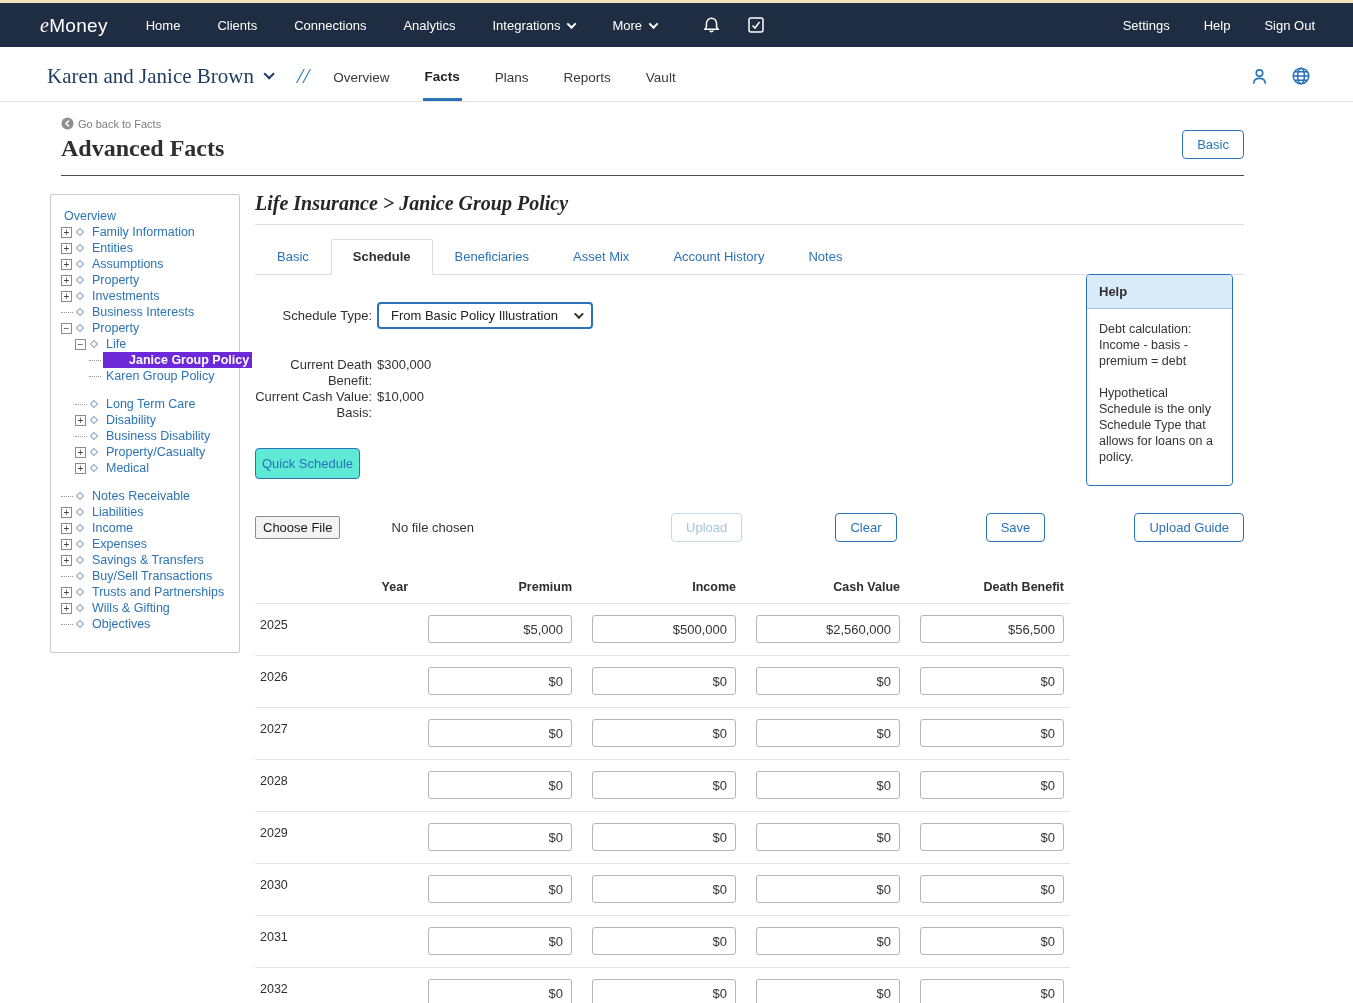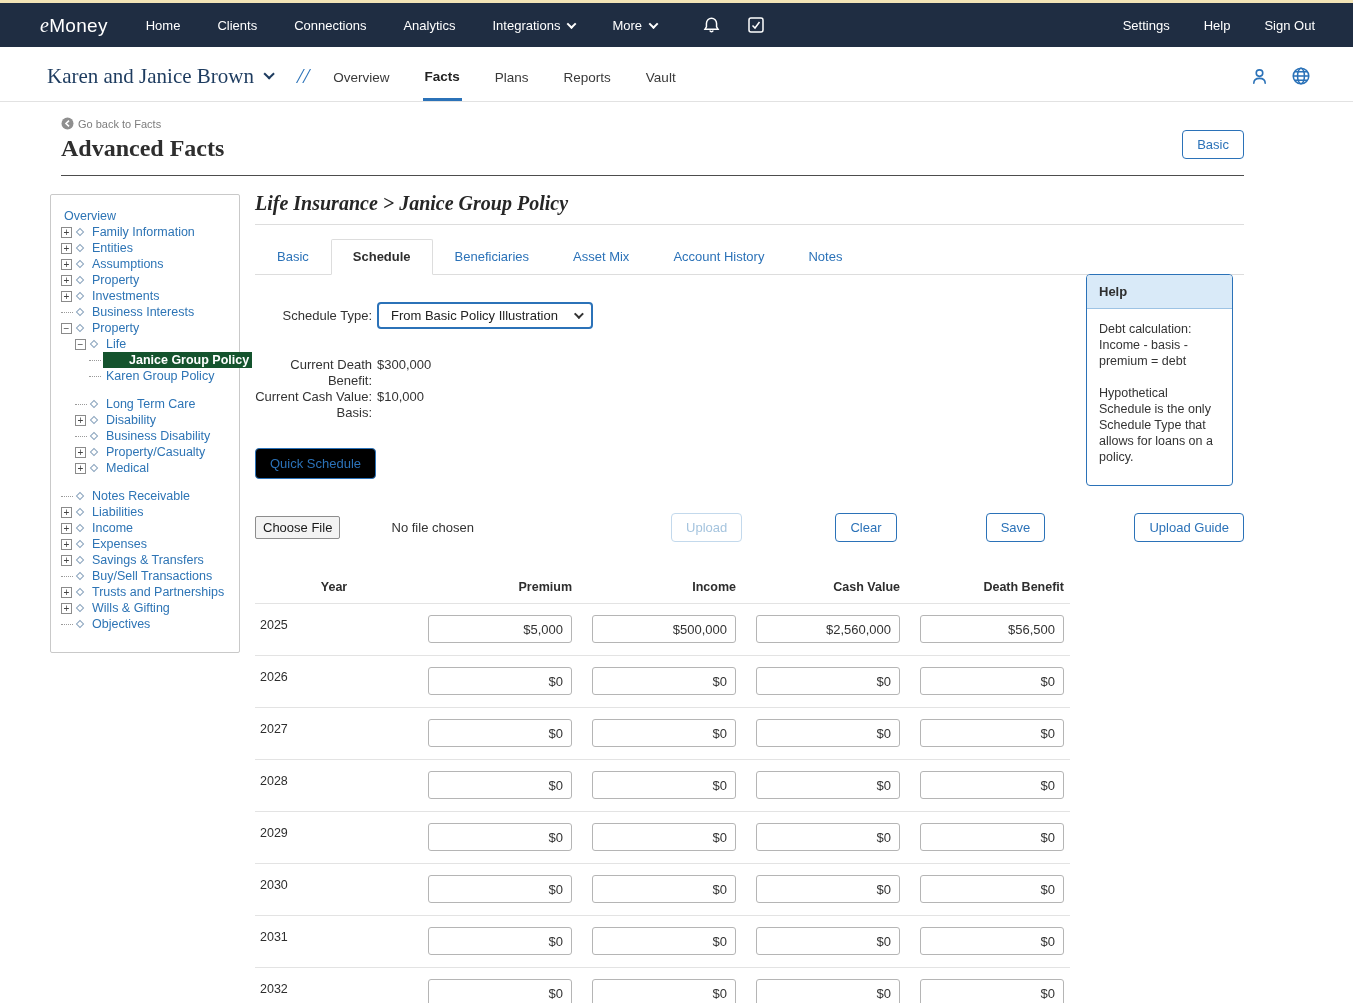--- a/index.html
+++ b/index.html
@@ -45,60 +45,60 @@
     padding:13px 6px 20px 8px; min-height:438px; background:#fff; }
   .tree-item { display:flex; align-items:center; font-size:12.5px; line-height:16px; color:#2d74b5; cursor:pointer; white-space:nowrap; }
   .tree-item.gap { margin-top:12px; }
   .tree-item.lv0 { padding-left:2px; } .tree-item.lv1 { padding-left:16px; } .tree-item.lv2 { padding-left:30px; }
   .twisty { width:11px; height:11px; border:1px solid #8b8b8b; background:#fff; flex:none;
     font-size:10px; line-height:9px; text-align:center; color:#444; margin-right:3px; font-style:normal; cursor:pointer; }
   .twisty i { font-style:normal; }
   .stub { width:12px; height:1px; border-top:1px dotted #9a9a9a; flex:none; margin-right:2px; }
   .diamond { width:6px; height:6px; border:1px solid #8aa4bd; transform:rotate(45deg); flex:none; margin:0 6px 0 2px; background:#fff; }
   .tlabel { padding:0 3px; }
-  .tree-item.selected .tlabel { background:#14532d; color:#fff; font-weight:bold;padding-left:26px; }
+  .tree-item.selected .tlabel { background:#6d28d9; color:#fff; font-weight:bold;padding-left:26px; }
 
   
   .content { margin-left:15px; width:989px; }
   .content-title { font-family:"Liberation Serif", serif; font-size:20px; font-weight:bold; color:#262626;
     margin:16px 0 10px; padding-bottom:9px; border-bottom:1px solid #ddd;font-style:italic; }
   .tabs { display:flex; border-bottom:1px solid #ddd; margin-top:14px; }
   .tab { font-size:13px; color:#2b72b8; padding:9px 21px 10px; cursor:pointer; border:1px solid transparent; margin-bottom:-1px; }
   .tab.active { color:#2e2e2e; font-weight:bold; background:#fff; border-color:#ddd #ddd #fff #ddd; border-radius:2px 2px 0 0; }
 
   .form-area { position:relative; padding-top:27px; }
   .sched-row { display:flex; align-items:center; margin-bottom:28px; }
   .flabel { width:117px; text-align:right; font-size:13px; color:#333; flex:none; }
   .select-box { margin-left:5px; border:2px solid #2b72b8; border-radius:4px; height:27px; min-width:183px;
     display:inline-flex; align-items:center; padding:0 10px 0 12px; font-size:13px; color:#222; cursor:pointer; background:#fff; }
   .select-box .sel-chev { width:7px; height:7px; border-right:2.5px solid #333; border-bottom:2.5px solid #333;
     transform:rotate(45deg) translateY(-2px); margin-left:16px; flex:none; }
   .field-row { display:flex; font-size:13px; line-height:16px; }
   .fvalue { margin-left:5px; }
-  .quick-btn { margin-top:27px; background:#000000; border:1px solid #2b72b8; color:#2b72b8; font-size:13px;
-    padding:7px 14px; border-radius:4px; cursor:pointer; font-family:inherit; }
+  .quick-btn { margin-top:27px; background:#5eead4; border:1px solid #2b72b8; color:#2b72b8; font-size:13px;
+    padding:7px 6px; border-radius:4px; cursor:pointer; font-family:inherit; }
   .file-row { margin-top:34px; display:flex; align-items:center;justify-content:space-between; }
   .choose-btn { background:#f3f3f3; border:1px solid #8d8d8d; border-radius:2px; color:#1a1a1a; font-size:13px;
     padding:3px 7px; cursor:pointer; font-family:inherit; }
   .file-status { font-size:13px; color:#333; margin-left:6px; }
   .fbtn { background:#fff; border:1px solid #2b72b8; color:#2b72b8; font-size:13px; padding:6px 14px;
     border-radius:4px; cursor:pointer; font-family:inherit; }
   .fbtn.disabled { border-color:#c3d9ec; color:#a5c4de; cursor:default; }
   .btn-upload { margin-left:152px; } .btn-clear { margin-left:48px; } .btn-save { margin-left:44px; } .btn-guide { margin-left:44px; }
 
   .help-box { position:absolute; top:-1px; right:11px; width:147px; border:1px solid #2b72b8; border-radius:4px; background:#fff; overflow:hidden; }
   .help-head { background:#d9eaf8; border-bottom:1px solid #9dc3e4; padding:9px 12px; font-size:13px; font-weight:bold; color:#2e2e2e; }
   .help-body { padding:12px 12px 20px; font-size:12.5px; line-height:16px; color:#333; min-height:148px; }
   .help-body p + p { margin-top:16px; }
 
   
   .sched-table { margin-top:38px; width:815px; }
   .thead, .trow { display:grid; grid-template-columns:153px 144px 144px 144px 144px; column-gap:20px; align-items:center; }
   .thead { font-size:12.5px; font-weight:bold; color:#2e2e2e; padding-bottom:9px; border-bottom:1px solid #e3e3e3; }
-  .thead span { text-align:right; } .thead span:first-child { text-align:center; padding-left:5px; }
+  .thead span { text-align:right; } .thead span:first-child { text-align:right; padding-left:5px; }
   .trow { padding:11px 0 12px; border-bottom:1px solid #e3e3e3; }
   .ycell { font-size:12.5px; color:#2e2e2e; align-self:start; padding:3px 0 0 5px; }
   .cell-input { height:28px; border:1px solid #b5b5b5; border-radius:3px; font-family:inherit; font-size:13px;
     color:#333; text-align:right; padding:0 8px; width:144px; background:#fff; }
 </style>
 </head>
 <body>
 
 <div class="top-strip"></div>
 

